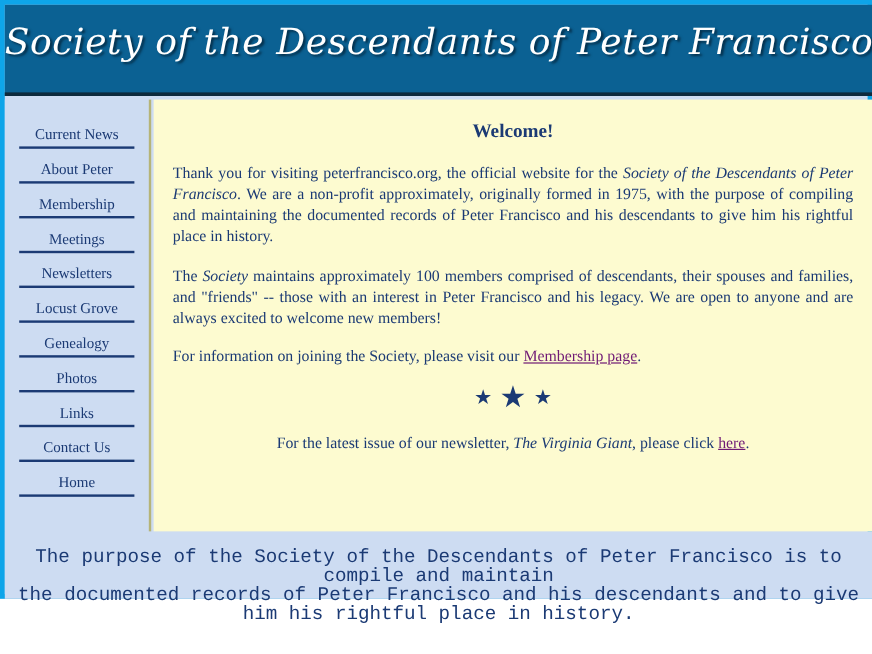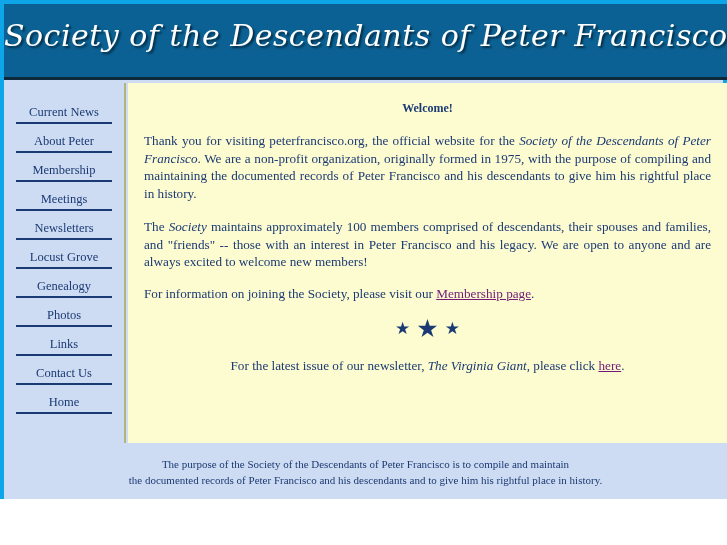--- a/index.html
+++ b/index.html
@@ -113,21 +113,21 @@
     padding: 0 16px;
     overflow: hidden;
   }
 
   .welcome {
     margin: 0;
     padding-top: 18px;
     text-align: center;
     color: #1b3a74;
     font-family: "Liberation Serif", serif;
-    font-size: 12px;
+    font-size: 16px;
     font-weight: bold;
   }
 
   .para {
     margin: 0;
     padding-top: 16px;
     text-align: justify;
     color: #1b3a74;
     font-family: "Liberation Serif", serif;
     font-size: 13.2px;
@@ -181,22 +181,22 @@
     top: 439px;
     width: 723px;
     height: 56px;
     background: #cddcf2;
     box-sizing: border-box;
     text-align: center;
     padding-top: 13px;
   }
   .footer-line {
     color: #1b3a74;
-    font-family: Liberation Serif, serif;
-    font-size: 11px;
+    font-family: Liberation Mono, monospace;
+    font-size: 16px;
     line-height: 16px;
   }
 </style>
 </head>
 <body>
 
 <div class="page">
   <div class="site">
 
     <div class="banner">
@@ -218,21 +218,21 @@
           <a class="nav-item">Links</a>
           <a class="nav-item">Contact Us</a>
           <a class="nav-item">Home</a>
         </nav>
       </div>
 
       <div class="content">
 
         <h1 class="welcome">Welcome!</h1>
 
-        <p class="para"><span>Thank you for visiting peterfrancisco.org, the official website for the </span><em>Society of the Descendants of Peter Francisco</em><span>. We are a non-profit organization, originally formed in 1975, with the purpose of compiling and maintaining the documented records of Peter Francisco and his descendants to give him his rightful place in history.</span></p>
+        <p class="para"><span>Thank you for visiting peterfrancisco.org, the official website for the </span><em>Society of the Descendants of Peter Francisco</em><span>. We are a non-profit approximately, originally formed in 1975, with the purpose of compiling and maintaining the documented records of Peter Francisco and his descendants to give him his rightful place in history.</span></p>
 
         <p class="para"><span>The </span><em>Society</em><span> maintains approximately 100 members comprised of descendants, their spouses and families, and "friends" -- those with an interest in Peter Francisco and his legacy. We are open to anyone and are always excited to welcome new members!</span></p>
 
         <p class="para tight"><span>For information on joining the Society, please visit our </span><a class="inline-link">Membership page</a><span>.</span></p>
 
         <div class="stars">
           <span class="star-sm">★</span><span class="star-lg">★</span><span class="star-sm">★</span>
         </div>
 
         <p class="newsletter-line"><span>For the latest issue of our newsletter, </span><em>The Virginia Giant</em><span>, please click </span><a class="inline-link">here</a><span>.</span></p>

